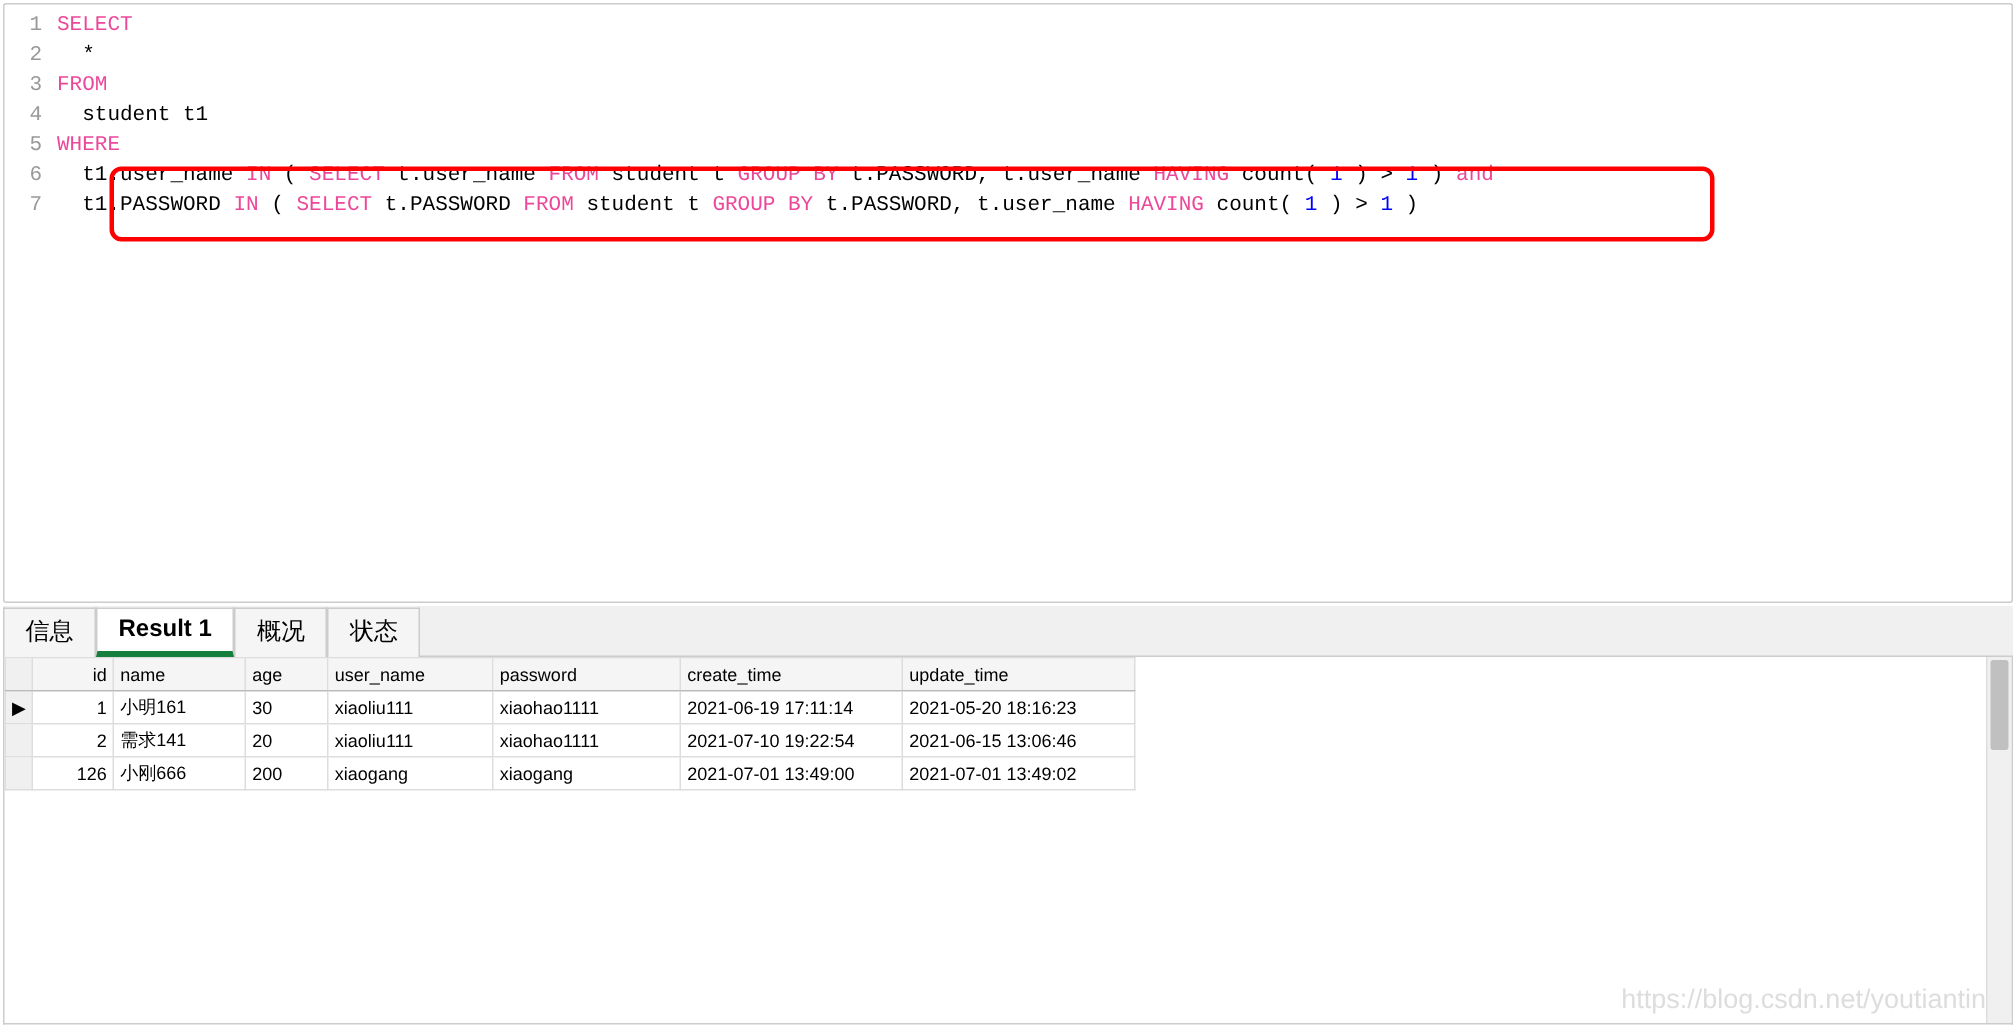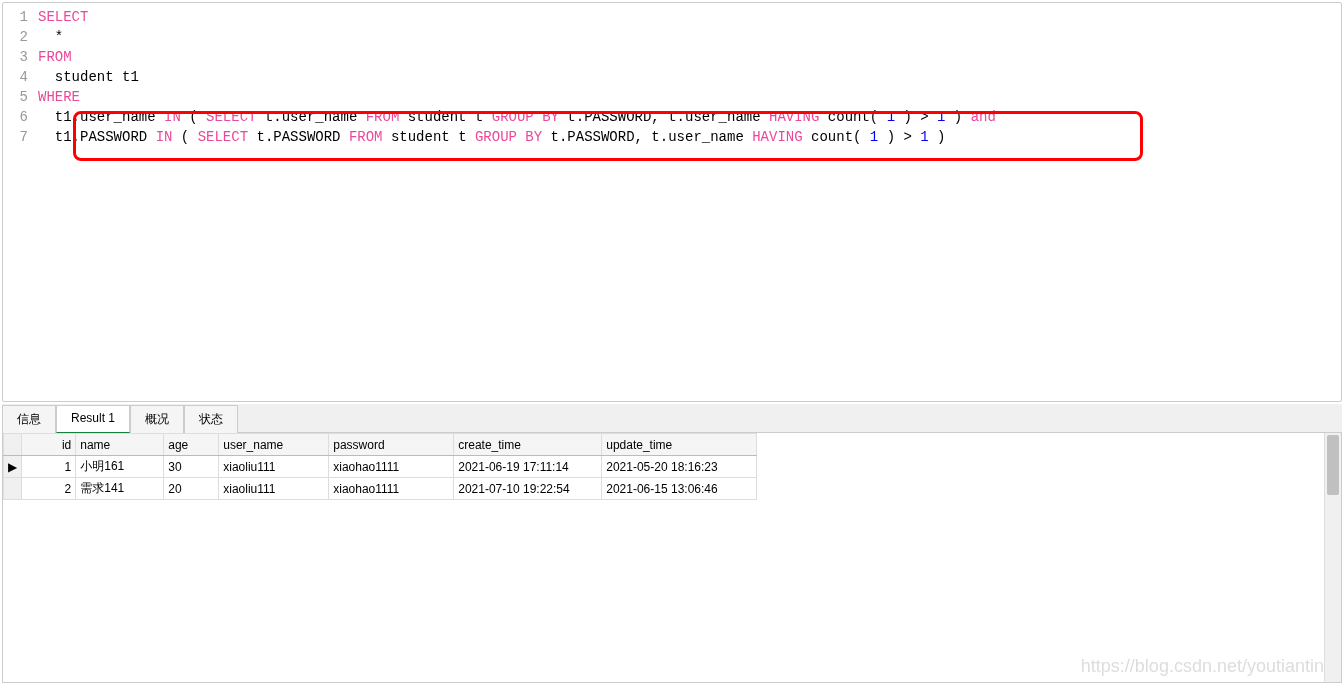--- a/index.html
+++ b/index.html
@@ -8,22 +8,22 @@
 .editor-area { flex: 0 0 400px; border: 1px solid #ccc; border-radius: 2px; background: #fff; overflow: hidden; margin: 2px; position: relative; }
 .editor-lines { font-family: Consolas, "Courier New", monospace; font-size: 14px; line-height: 20px; padding: 4px 0; }
 .code-line { display: flex; }
 .line-num { width: 35px; text-align: right; color: #999; padding-right: 10px; user-select: none; flex-shrink: 0; }
 .code-content { white-space: pre; flex: 1; }
 .kw { color: #ec4899; }
 .id { color: #000; }
 .num { color: #0000ff; }
 .highlight-box { position: absolute; border: 3px solid #ff0000; border-radius: 8px; left: 70px; top: 108px; width: 1070px; height: 50px; pointer-events: none; }
 .tabs { display: flex; border-bottom: 1px solid #ccc; background: #f0f0f0; margin: 0 2px; }
-.tab { padding: 5px 14px; border: 1px solid #ccc; border-bottom: none; background: #f5f5f5; margin-right: 0; cursor: pointer; font-size: 12px; position: relative; top: 1px; }
-.tab.active { background: #fff; border-bottom: 1px solid #15803d; }
+.tab { padding: 5px 14px; border: 1px solid #ccc; border-bottom: none; background: #f5f5f5; margin-right: 0; cursor: pointer; font-size: 16px; position: relative; top: 1px; }
+.tab.active { background: #fff; border-bottom: 4px solid #15803d; font-weight: bold; }
 .result-area { flex: 1; margin: 0 2px 2px 2px; border: 1px solid #ccc; border-top: none; overflow: auto; position: relative; }
 .result-table { border-collapse: collapse; font-size: 12px; }
 .result-table th, .result-table td { border: 1px solid #ddd; padding: 2px 4px; text-align: left; height: 22px; white-space: nowrap; overflow: hidden; }
 .result-table th { background: #f5f5f5; font-weight: normal; border-bottom: 1px solid #bbb; }
 .result-table td { background: #fff; }
 .row-marker { width: 16px; background: #f0f0f0 !important; }
 .col-id { width: 54px; text-align: right !important; }
 .col-name { width: 88px; }
 .col-age { width: 55px; text-align: center; }
 .col-username { width: 110px; }
@@ -108,20 +108,30 @@
           <tr>
             <td class="row-marker"></td>
             <td class="col-id">2</td>
             <td class="col-name">需求141</td>
             <td class="col-age">20</td>
             <td class="col-username">xiaoliu111</td>
             <td class="col-password">xiaohao1111</td>
             <td class="col-createtime">2021-07-10 19:22:54</td>
             <td class="col-updatetime">2021-06-15 13:06:46</td>
           </tr>
+          <tr>
+            <td class="row-marker"></td>
+            <td class="col-id">126</td>
+            <td class="col-name">小刚666</td>
+            <td class="col-age">200</td>
+            <td class="col-username">xiaogang</td>
+            <td class="col-password">xiaogang</td>
+            <td class="col-createtime">2021-07-01 13:49:00</td>
+            <td class="col-updatetime">2021-07-01 13:49:02</td>
+          </tr>
         </tbody>
     </table>
     <div class="scrollbar-v">
       <div class="scrollbar-thumb"></div>
     </div>
   </div>
 
   <div class="watermark">https://blog.csdn.net/youtiantin</div>
 </div>
 

